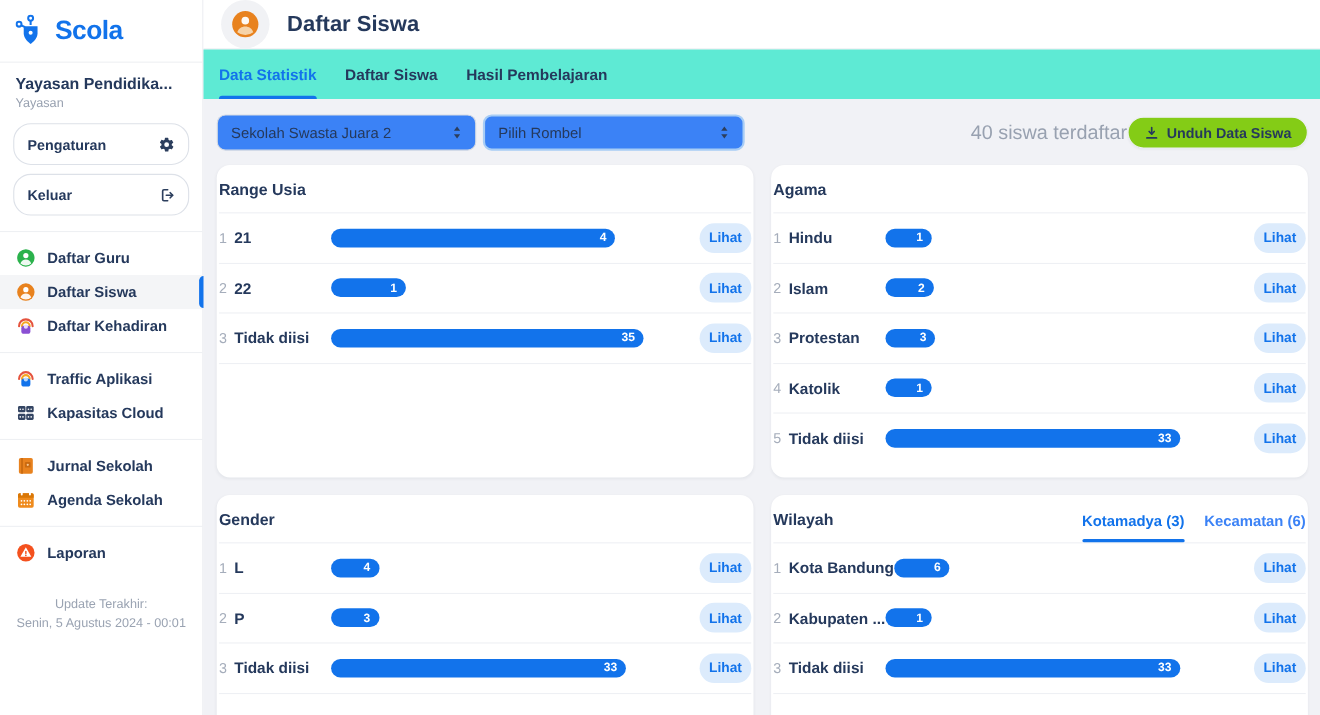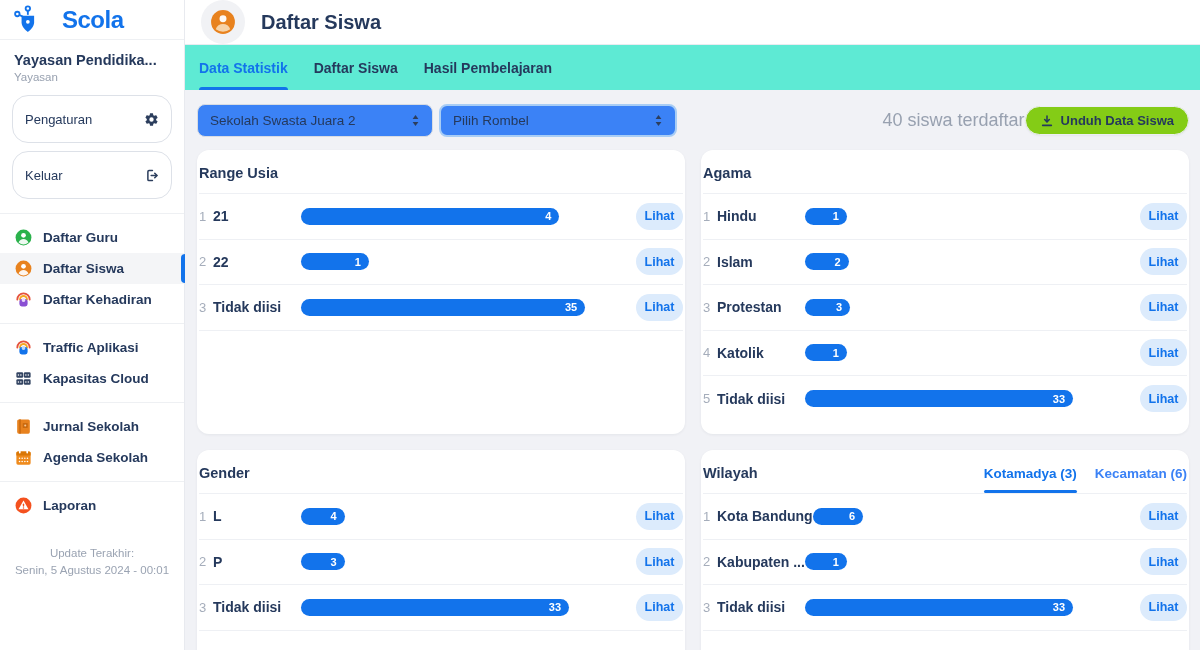--- a/index.html
+++ b/index.html
@@ -4,27 +4,27 @@
 <style>
   * { margin:0; padding:0; box-sizing:border-box; }
   html,body { width:1200px; height:650px; overflow:hidden; }
   body {
     font-family:"Liberation Sans", sans-serif;
     color:#25395c; background:#fff; display:flex;
     -webkit-font-smoothing:antialiased;
   }
   
   .sidebar { width:185px; min-width:185px; background:#fff; border-right:1px solid #e8eaef; display:flex; flex-direction:column; }
-  .logo-row { height:40px; display:flex; align-items:center; gap:24px; padding:0 14px; border-bottom:1px solid #eef0f3; }
+  .logo-row { height:57px; display:flex; align-items:center; gap:12px; padding:0 14px; border-bottom:1px solid #eef0f3; }
   .logo-text { color:#1273eb; font-size:24px; font-weight:700; letter-spacing:-0.5px; }
   .org { padding:12px 14px 10px; }
   .org-name { font-size:14.5px; font-weight:700; white-space:nowrap; overflow:hidden; }
   .org-type { font-size:11.5px; color:#98a1b0; margin-top:3px; }
   .side-btns { padding:2px 12px 14px; display:flex; flex-direction:column; gap:8px; border-bottom:1px solid #eef0f3; }
-  .pill-btn { height:48px; border:1px solid #dde1e8; border-radius:16px; background:#fff; display:flex; align-items:center; justify-content:space-between; padding:0 12px; font-size:13px; font-weight:400; color:#25395c; cursor:pointer; }
+  .pill-btn { height:38px; border:1px solid #dde1e8; border-radius:16px; background:#fff; display:flex; align-items:center; justify-content:space-between; padding:0 12px; font-size:13px; font-weight:700; color:#25395c; cursor:pointer; }
   .menu-group { padding:8px 0; border-bottom:1px solid #eef0f3; }
   .menu-group.last { border-bottom:none; }
   .menu-item { position:relative; height:31px; display:flex; align-items:center; gap:10px; padding:0 14px; font-size:13.5px; font-weight:700; color:#25395c; cursor:pointer; }
   .menu-item .mi-icon { width:19px; height:19px; display:inline-flex; }
   .menu-item.active { background:#f4f5f7; }
   .menu-item.active::after { content:""; position:absolute; right:-1px; top:1px; bottom:1px; width:4px; background:#1273eb; border-radius:4px 0 0 4px; }
   .update-note { margin-top:16px; text-align:center; color:#9aa3b2; font-size:11.5px; line-height:1.45; padding:0 8px; }
   
   .main { flex:1; display:flex; flex-direction:column; background:#f1f2f6; }
   .topbar { background:#fff; height:63px; display:flex; align-items:center; gap:16px; padding:0 16px; border-bottom:1px solid #e9ebf0; }

